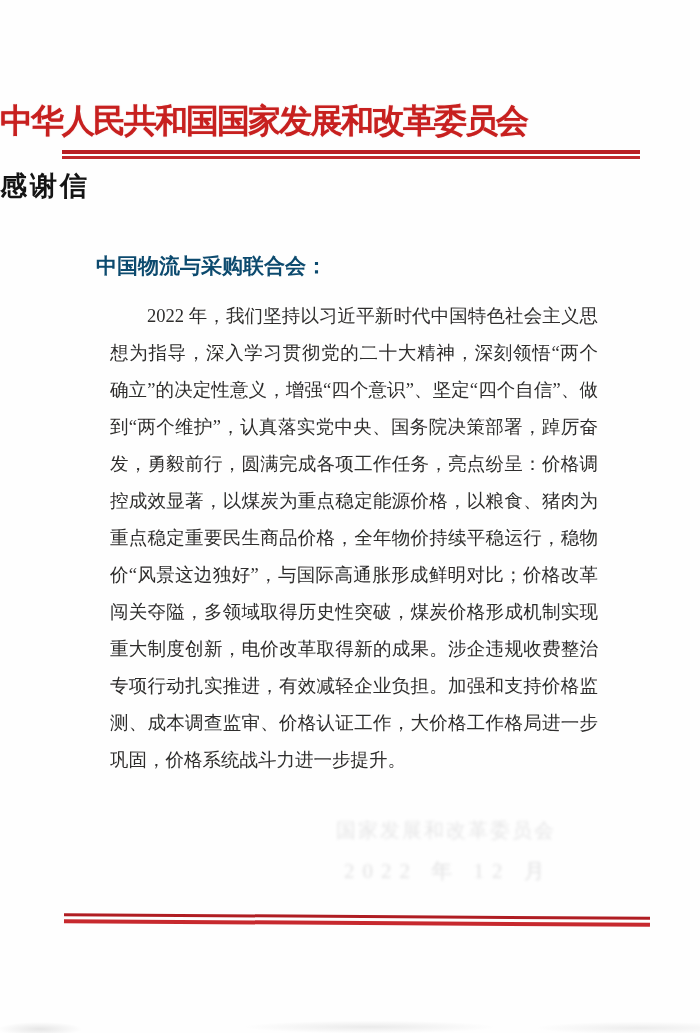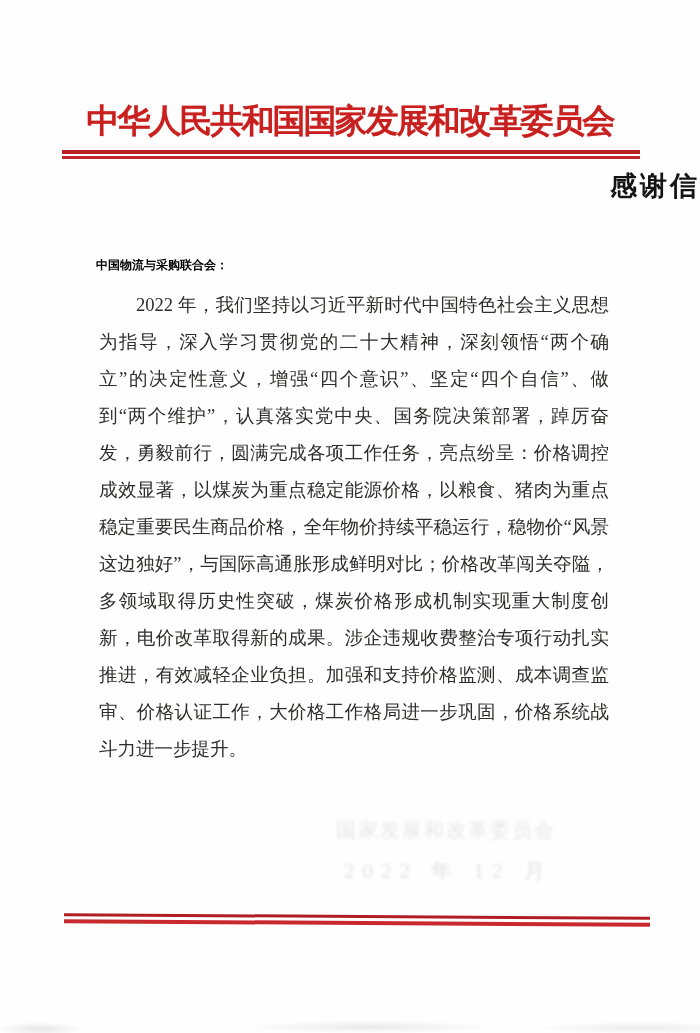--- a/index.html
+++ b/index.html
@@ -25,21 +25,20 @@
       radial-gradient(60px 10px at 40px 22px,  rgba(120,120,120,.18), rgba(120,120,120,0) 70%),
       radial-gradient(180px 9px at 370px 20px, rgba(130,130,130,.16), rgba(130,130,130,0) 70%),
       radial-gradient(150px 9px at 640px 21px, rgba(130,130,130,.14), rgba(130,130,130,0) 70%);
     pointer-events: none;
   }
   .letterhead {
     position: absolute;
     top: 99px;
     left: 0;
     width: 100%;
-    text-align: center;
     font-family: Liberation Sans, sans-serif;
     font-weight: bold;
     font-size: 33px;
     letter-spacing: -2px;
     color: #c7201f;
     text-shadow: 0 0 1px rgba(199,32,31,.45);
     white-space: nowrap;
   }
   .header-rule {
     position: absolute;
@@ -49,46 +48,46 @@
   }
   .header-rule .bar-a { height: 4px; background: #b91e23; }
   .header-rule .gap   { height: 2px; background: transparent; }
   .header-rule .bar-b { height: 3px; background: #c0272b; }
   .letter-title {
     position: absolute;
     top: 168px;
     left: 0;
     width: 100%;
     margin: 0;
-    text-align: right;
+    text-align: left;
     font-family: "Liberation Serif", serif;
     font-weight: bold;
     font-size: 27px;
     letter-spacing: 3px;
     color: #141414;
   }
   .content {
     position: absolute;
     top: 247px;
     left: 96px;
     width: 516px;
     font-size: 18.5px;
     line-height: 37px;
     color: #2e2d2c;
     text-align: justify;
   }
   .salutation {
     font-family: "Liberation Sans", sans-serif;
     font-weight: bold;
-    font-size: 12px;
-    color: #000000;
+    font-size: 21px;
+    color: #0c4a6e;
     text-align: left;
   }
   .content p.para {
-    margin: 3px;
+    margin: 14px;
     text-indent: 2em;
   }
   .ghost {
     position: absolute;
     color: #8f8f92;
     filter: blur(1.4px);
     pointer-events: none;
     white-space: nowrap;
   }
   .ghost-1 {

